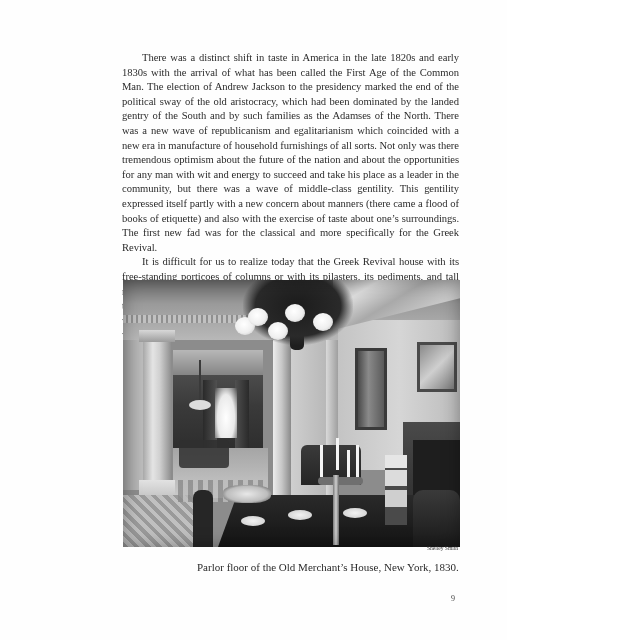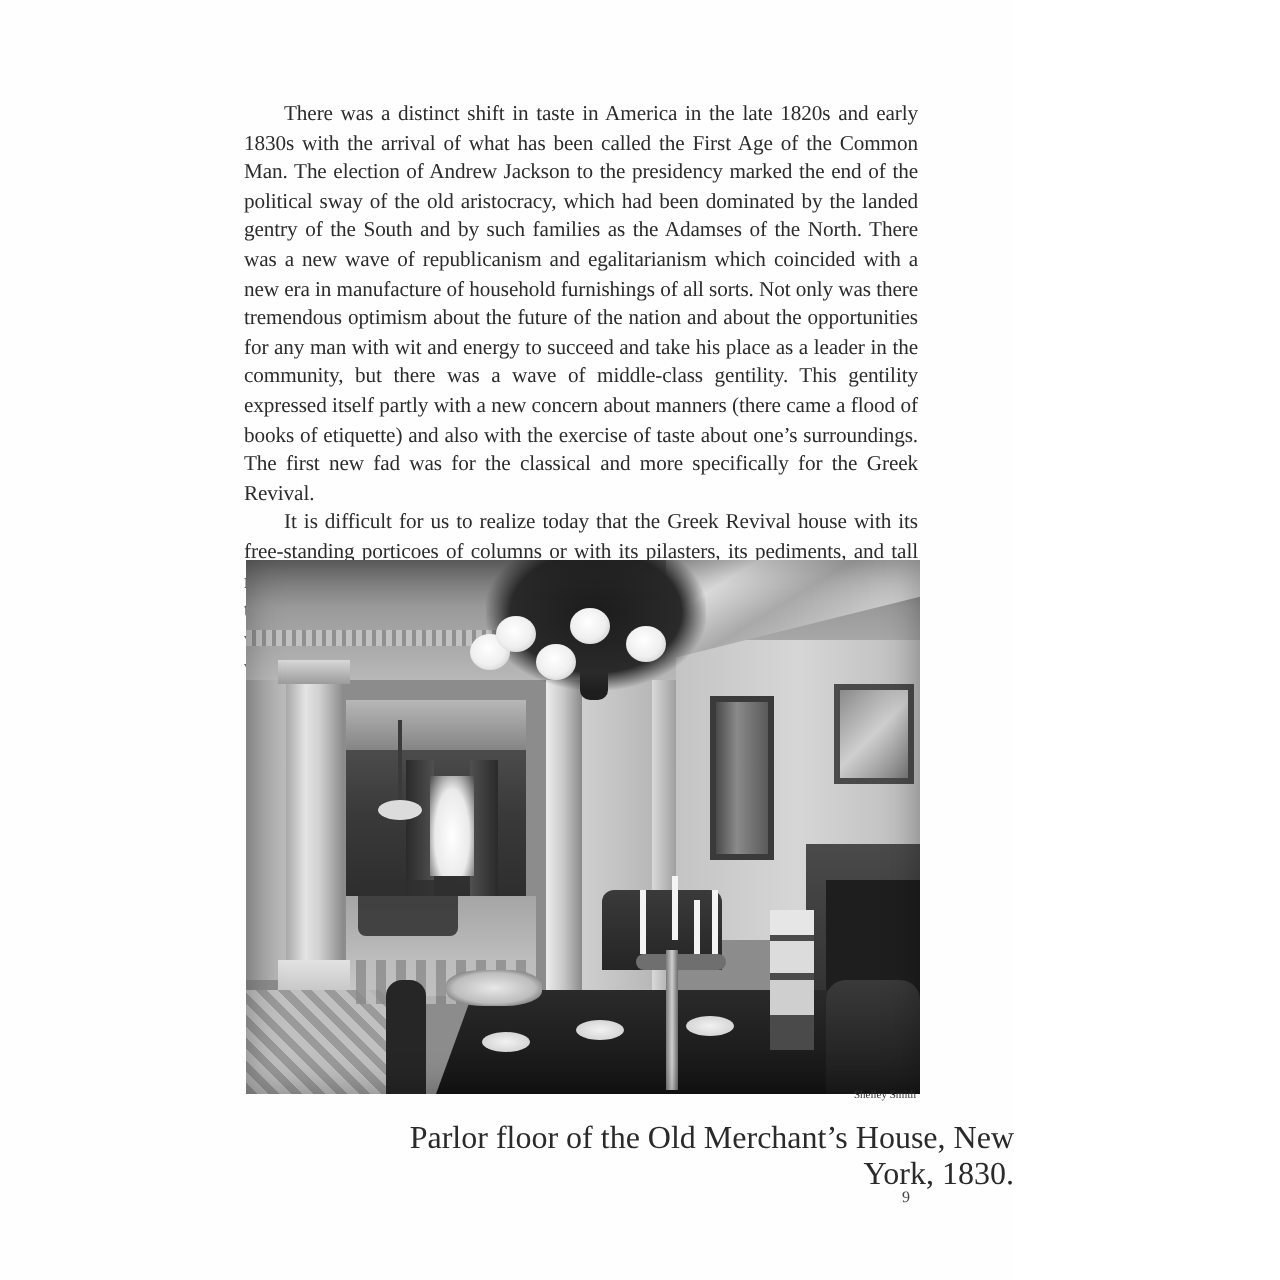--- a/index.html
+++ b/index.html
@@ -66,21 +66,21 @@
   .candle { width: 3px; height: 32px; background: #f4f4f4; }
   .c1 { left: 197px; top: 165px; } .c2 { left: 213px; top: 158px; } .c3 { left: 224px; top: 170px; } .c4 { left: 233px; top: 165px; }
   .candelabra { left: 210px; top: 195px; width: 6px; height: 70px; background: linear-gradient(90deg,#7a7a7a,#cfcfcf,#6a6a6a); }
   .candelabra-arms { left: 195px; top: 197px; width: 45px; height: 8px; background: #6f6f6f; border-radius: 4px; }
   .etagere { left: 262px; top: 175px; width: 22px; height: 70px; background: linear-gradient(180deg,#e6e6e6 0 18%,#4a4a4a 18% 22%,#dcdcdc 22% 45%,#4a4a4a 45% 50%,#cfcfcf 50% 75%,#4a4a4a 75%); }
   .armchair { left: 290px; top: 210px; width: 47px; height: 57px; background: linear-gradient(180deg,#3a3a3a,#1a1a1a); border-radius: 10px 10px 0 0; }
   .vignette { left: 0; top: 0; width: 337px; height: 267px; box-shadow: inset 0 0 18px rgba(0,0,0,.35); }
 
   .photo-credit { position: absolute; left: 400px; top: 545px; width: 58px; text-align: right;
     font-size: 5.5px; color: #333; font-family: "Liberation Serif", serif; }
-  .caption { position: absolute; left: 187px; top: 561px; font-size: 16px; color: #2a2a2a; text-align: right; }
+  .caption { position: absolute; left: 197px; top: 561px; font-size: 11px; color: #2a2a2a; }
   .page-number { position: absolute; left: 451px; top: 594px; font-size: 8px; color: #444; letter-spacing: 1px; }
 </style>
 </head>
 <body>
 
 <div class="page">
 
   <div class="body-text">
     <p>There was a distinct shift in taste in America in the late 1820s and early 1830s with the arrival of what has been called the First Age of the Common Man. The election of Andrew Jackson to the presidency marked the end of the political sway of the old aristocracy, which had been dominated by the landed gentry of the South and by such families as the Adamses of the North. There was a new wave of republicanism and egalitarianism which coincided with a new era in manufacture of household furnishings of all sorts. Not only was there tremendous optimism about the future of the nation and about the opportunities for any man with wit and energy to succeed and take his place as a leader in the community, but there was a wave of middle-class gentility. This gentility expressed itself partly with a new concern about manners (there came a flood of books of etiquette) and also with the exercise of taste about one’s surroundings. The first new fad was for the classical and more specifically for the Greek Revival.</p>
     <p>It is difficult for us to realize today that the Greek Revival house with its free-standing porticoes of columns or with its pilasters, its pediments, and tall narrow windows was as common in America in the forties of the last century as the ranch house is today. But everyone who could afford to build or to remodel wanted the Greek touches that bespoke on the one hand the republican’s affinity with ancient republics and on the other the fight of a nation for its inde-</p>

